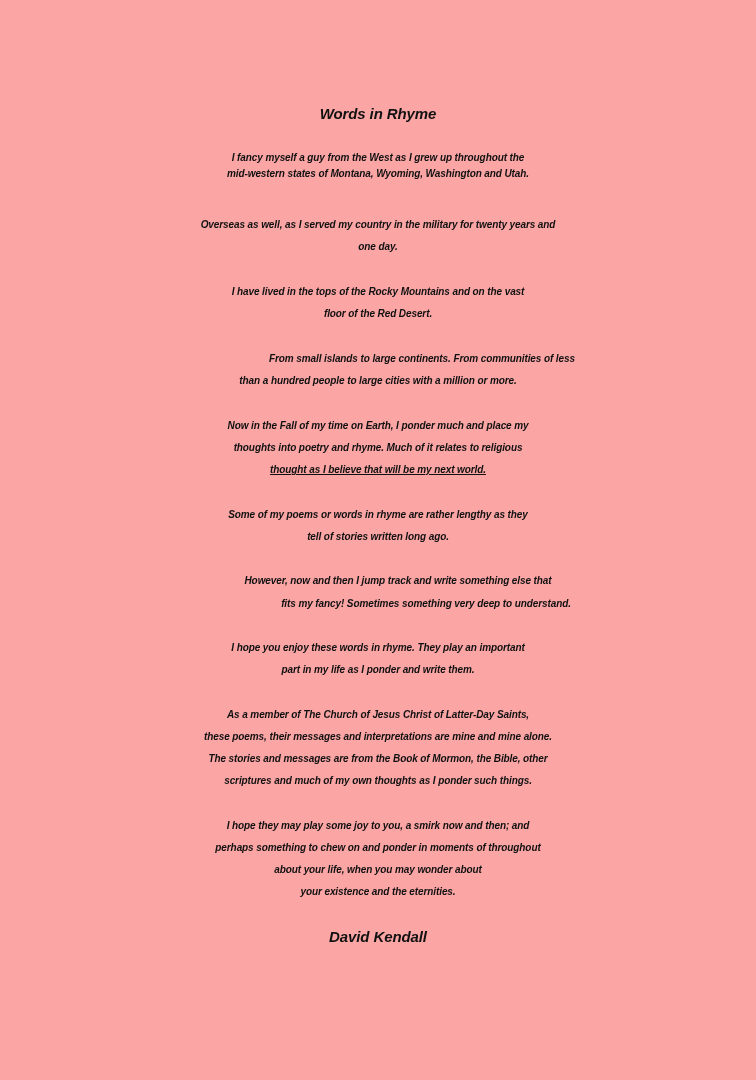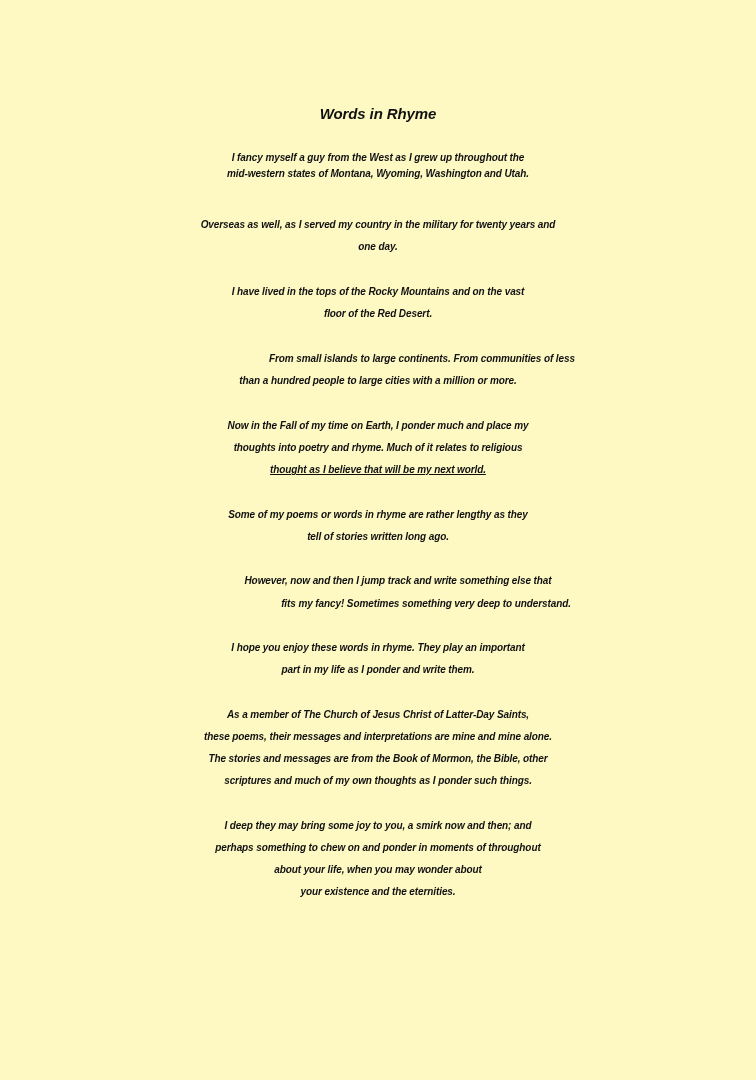--- a/index.html
+++ b/index.html
@@ -12,21 +12,21 @@
     height: 1080px;
     position: relative;
     overflow: hidden;
   }
   .page {
     position: absolute;
     left: 0;
     top: 0;
     width: 756px;
     height: 1080px;
-    background: #fef9c3;
+    background: #fca5a5;
   }
   .line {
     position: absolute;
     left: 0;
     width: 756px;
     text-align: center;
     font-family: "Liberation Sans", sans-serif;
     font-weight: bold;
     font-style: italic;
     font-size: 10px;
@@ -87,20 +87,21 @@
   </div>
 
   <div>
     <div class="line" style="top:705px;">As a member of The Church of Jesus Christ of Latter-Day Saints,</div>
     <div class="line" style="top:727px;">these poems, their messages and interpretations are mine and mine alone.</div>
     <div class="line" style="top:749px;">The stories and messages are from the Book of Mormon, the Bible, other</div>
     <div class="line" style="top:771px;">scriptures and much of my own thoughts as I ponder such things.</div>
   </div>
 
   <div>
-    <div class="line" style="top:816px;">I deep they may bring some joy to you, a smirk now and then; and</div>
+    <div class="line" style="top:816px;">I hope they may play some joy to you, a smirk now and then; and</div>
     <div class="line" style="top:838px;">perhaps something to chew on and ponder in moments of throughout</div>
     <div class="line" style="top:860px;">about your life, when you may wonder about</div>
     <div class="line" style="top:882px;">your existence and the eternities.</div>
   </div>
 
+  <div class="line sig" style="top:927px;">David Kendall</div>
 
 </div>
 
 </body></html>

